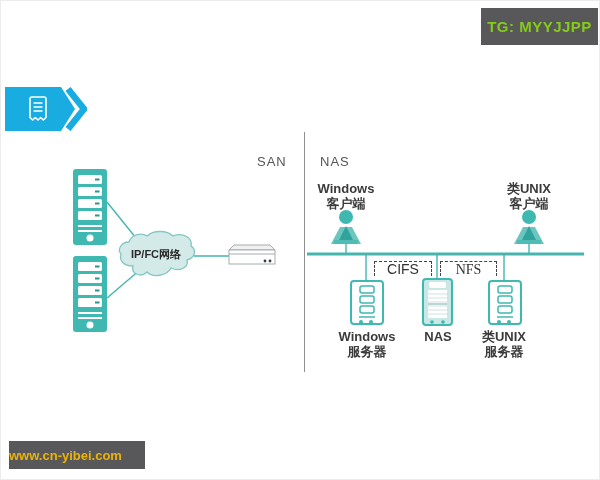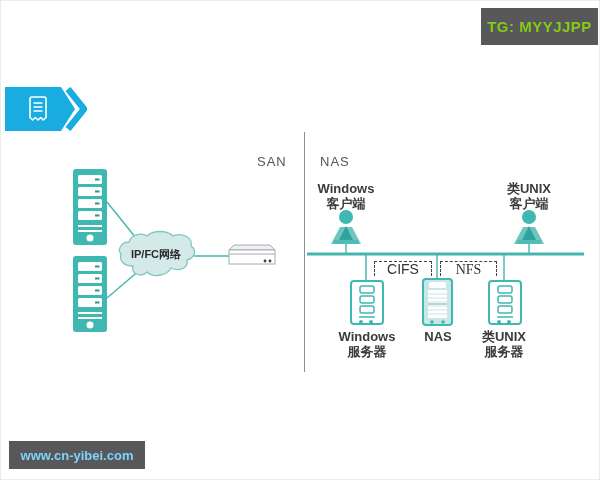--- a/index.html
+++ b/index.html
@@ -8,21 +8,21 @@
     font-family:"Liberation Sans", sans-serif; overflow:hidden;
     border:1px solid #ececec; box-sizing:border-box;
   }
   .tag-banner {
     position:absolute; left:480px; top:7px; width:117px; height:37px;
     background:#58585a; color:#84cc16; display:flex; align-items:center; justify-content:center;
     font-size:15px; font-weight:bold; letter-spacing:0.5px;
   }
   .watermark {
     position:absolute; left:8px; top:440px; width:136px; height:28px;
-    background:#58585a; color:#7dd3fc; display:flex; align-items:center; justify-content:center;
+    background:#58585a; color:#eab308; display:flex; align-items:center; 
     font-size:13px; font-weight:bold;
   }
   .title-banner { position:absolute; left:4px; top:86px; width:82px; height:44px; }
   .page-title {
     position:absolute; left:88px; top:91px; font-size:22px; font-weight:bold;
     color:#3d3d3d; letter-spacing:1.5px;
   }
   .section-label { position:absolute; font-size:13px; color:#555555; letter-spacing:1px;margin-top:20px; }
   .san-label { left:256px; top:133px; }
   .nas-label { left:319px; top:133px; }

